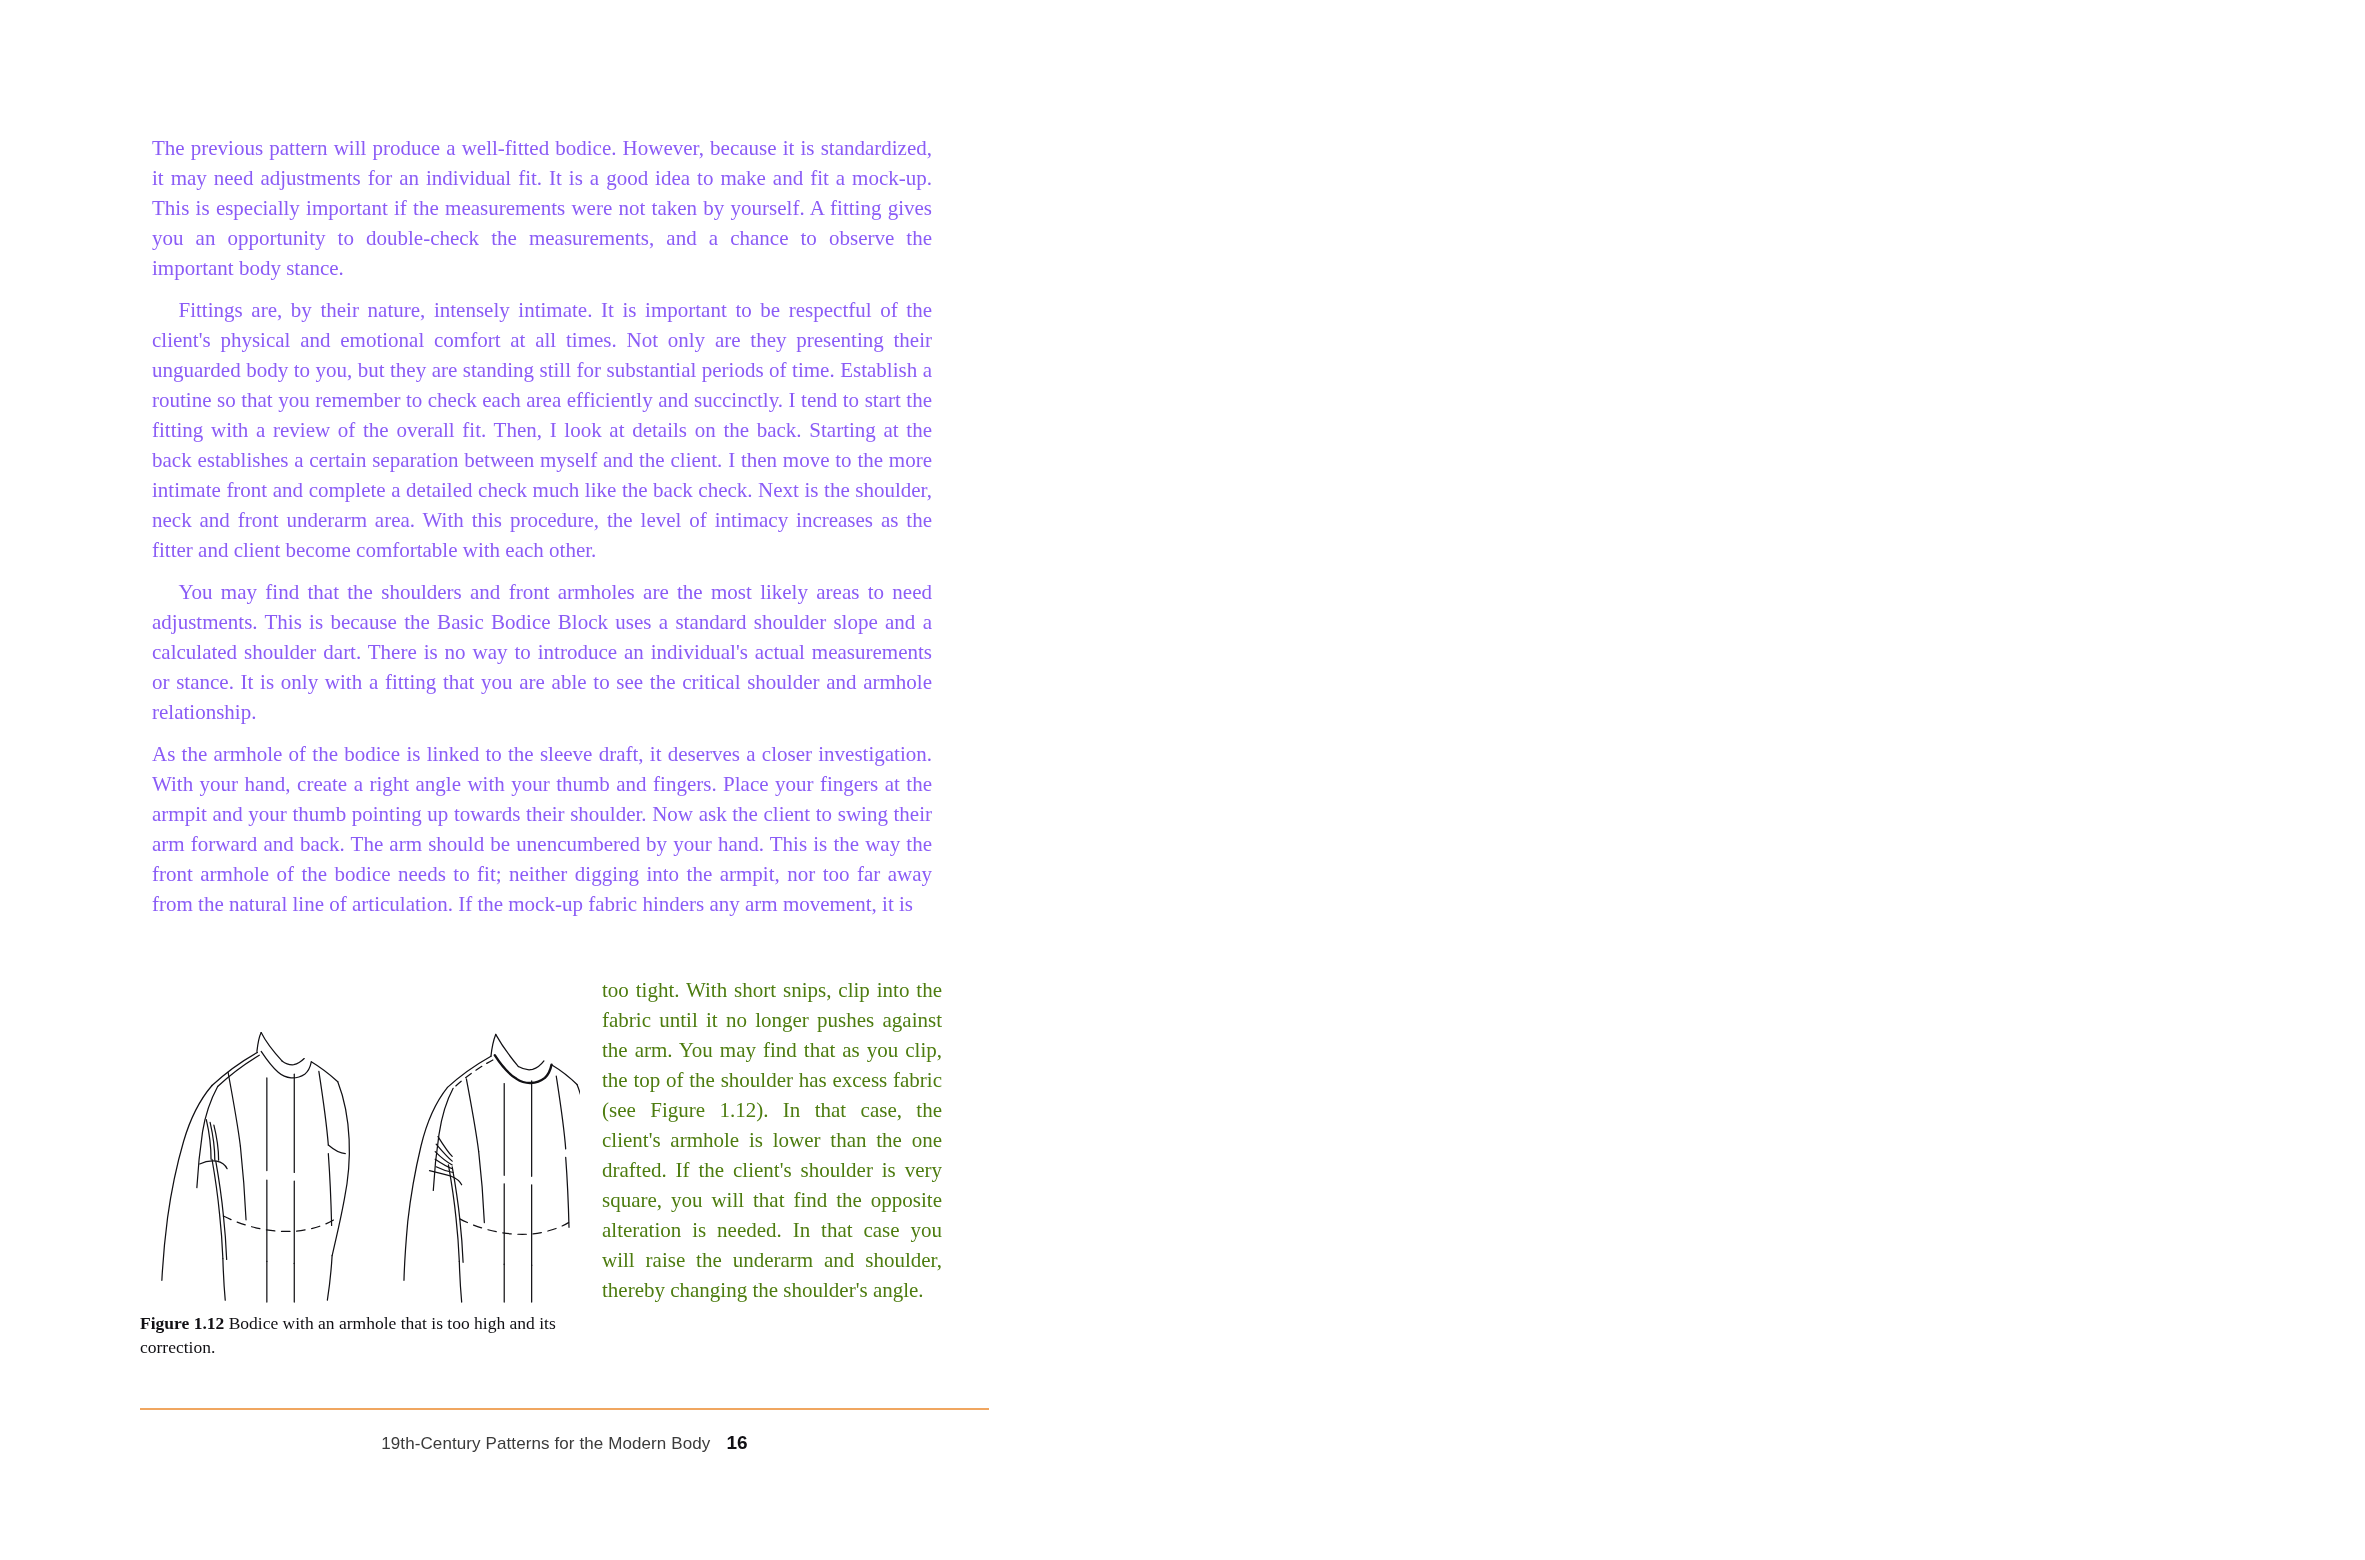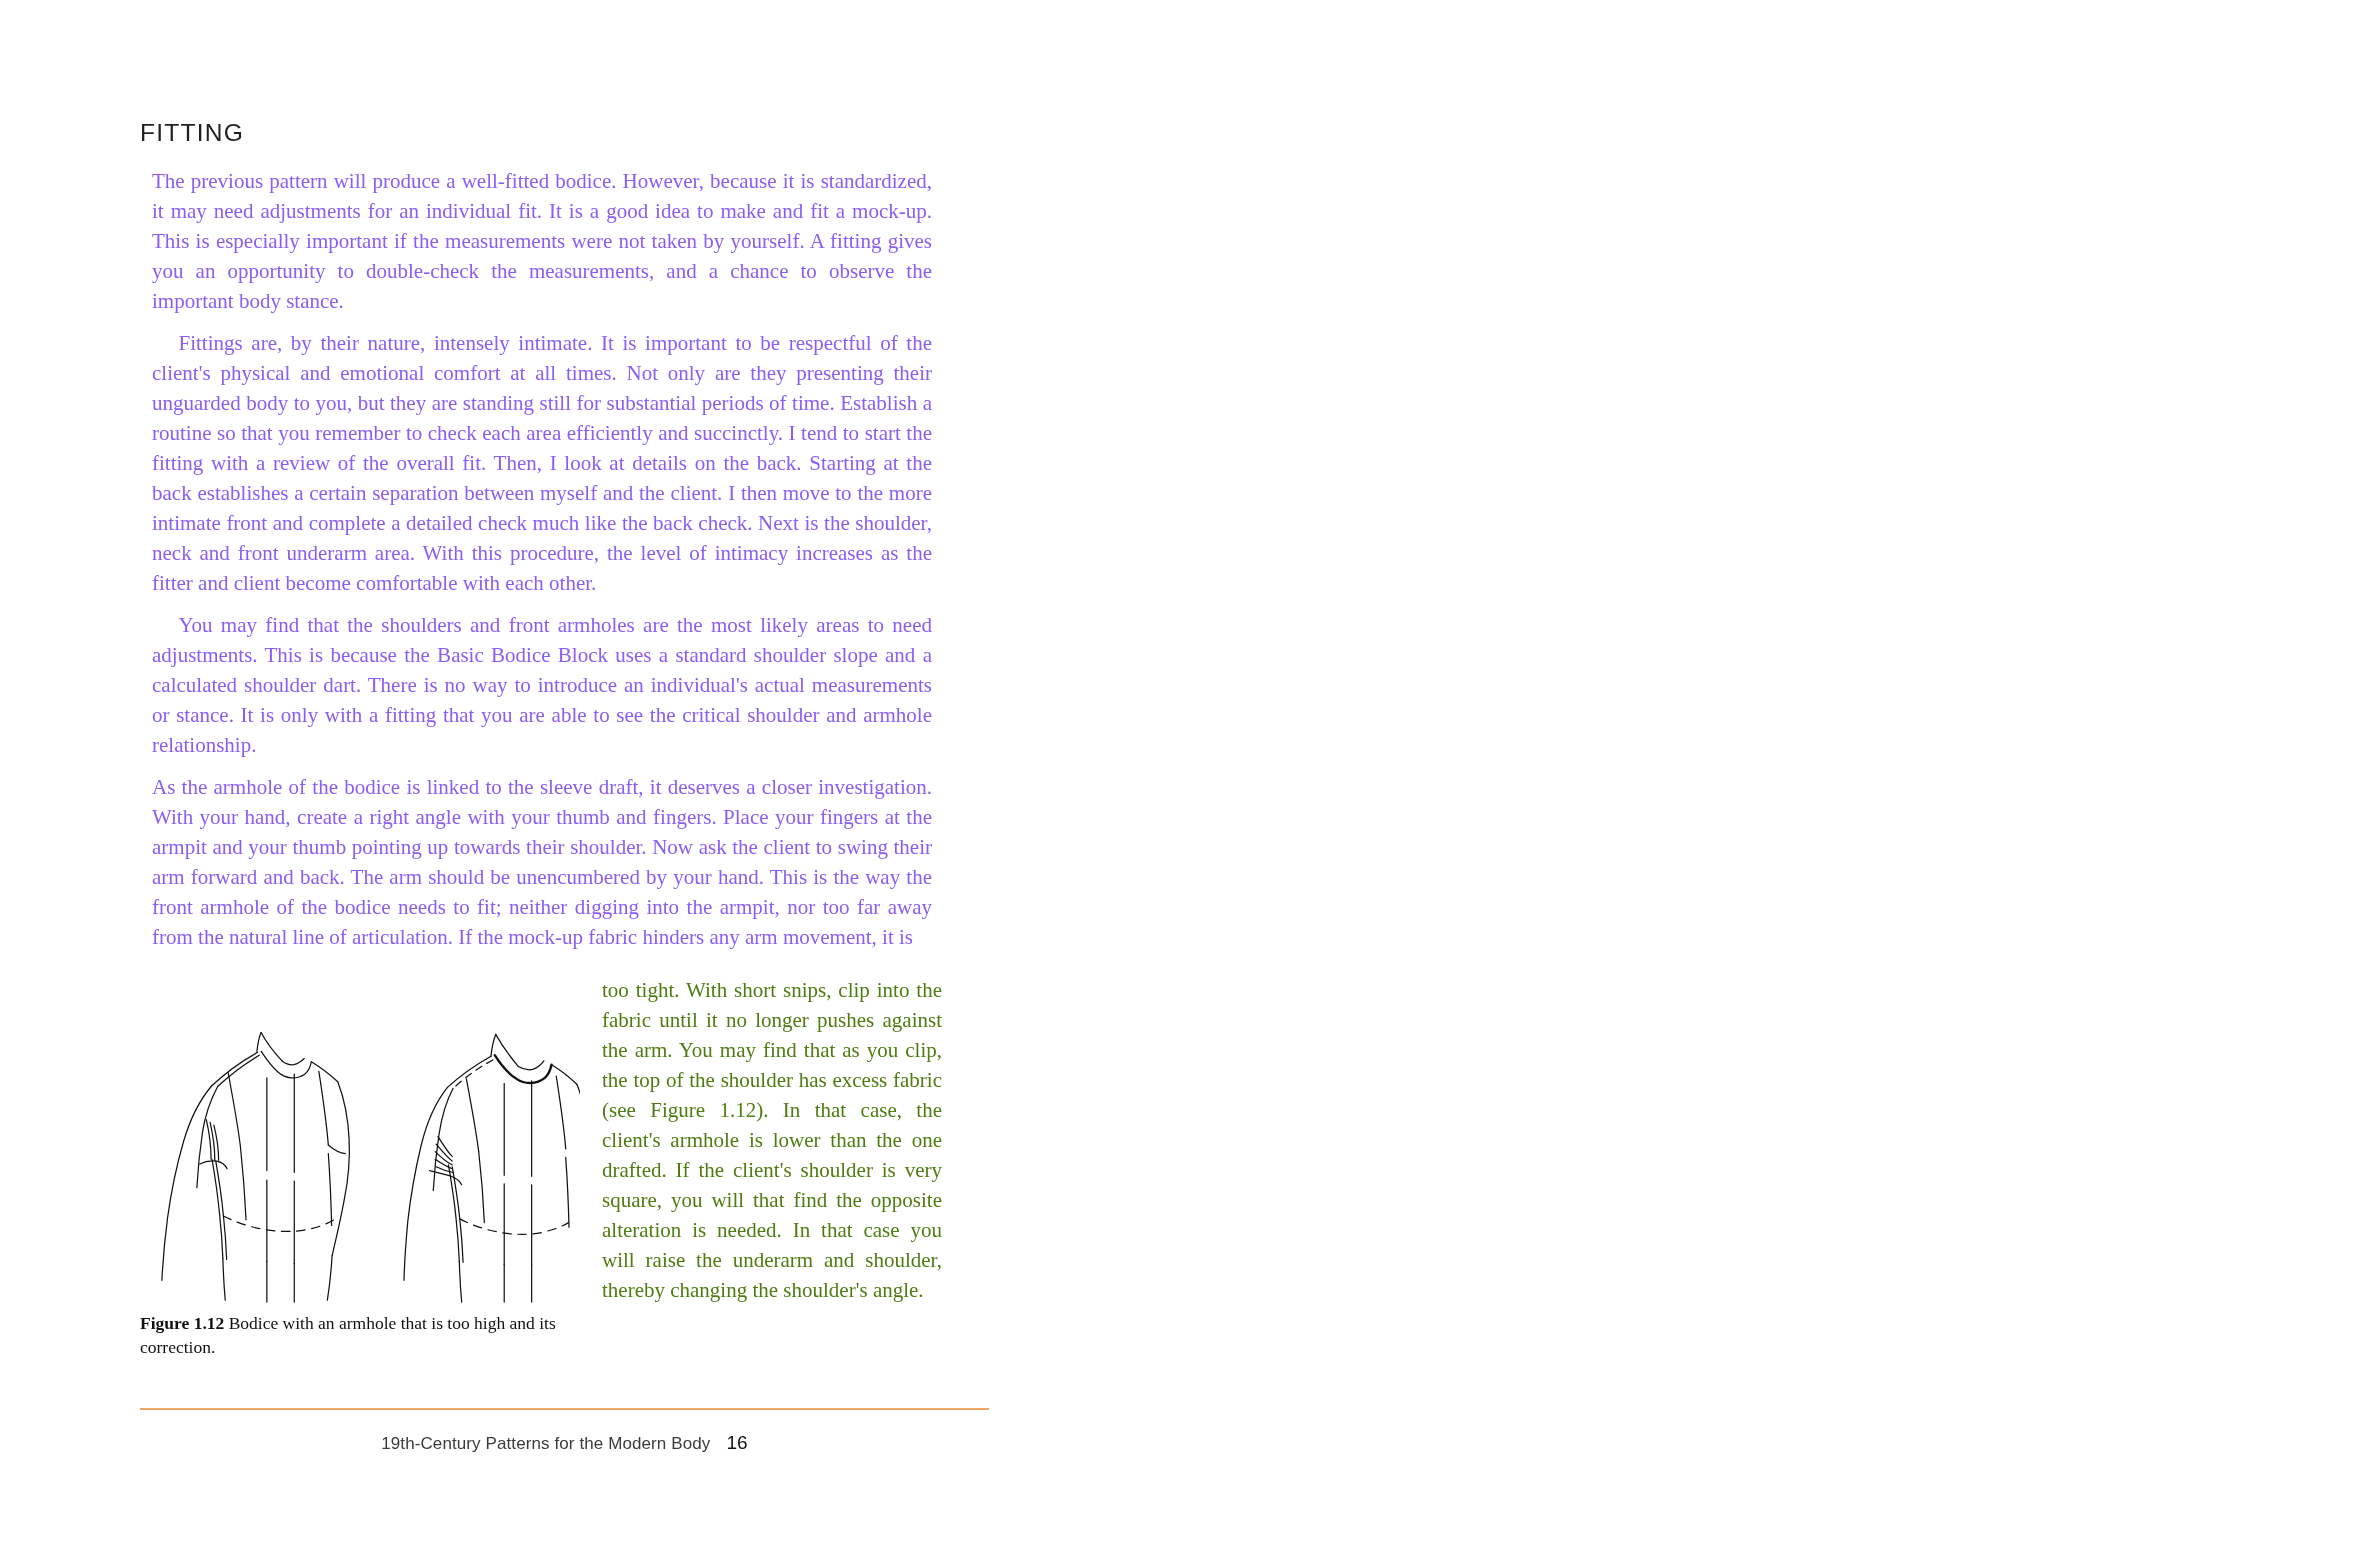--- a/index.html
+++ b/index.html
@@ -112,36 +112,35 @@
   }
   .footer .ftext {
     font-family: "Liberation Sans", sans-serif;
     font-size: 17px;
     color: #3b3b3b;
     margin-top: 22px;
     text-align: center;
     letter-spacing: 0.1px;
   }
   .footer .ftext .pg {
-    font-weight: 400;
+    font-weight: 700;
     color: #111014;
     font-size: 19px;
     margin-left: 16px;
   }
   .footer-left  { left: 140px;  top: 1408px; width: 849px; }
 </style>
 </head>
 <body>
 
 <div class="spread">
 
   <div class="page page-left">
 
     <div class="lp-inner">
-      <h2 class="sec-head">FITTING</h2>
 
       <p class="body lead">The previous pattern will produce a well-fitted bodice. However, because it is standardized, it may need adjustments for an individual fit. It is a good idea to make and fit a mock-up. This is especially important if the measurements were not taken by yourself. A fitting gives you an opportunity to double-check the measurements, and a chance to observe the important body stance.</p>
       <p class="body">Fittings are, by their nature, intensely intimate. It is important to be respectful of the client's physical and emotional comfort at all times. Not only are they presenting their unguarded body to you, but they are standing still for substantial periods of time. Establish a routine so that you remember to check each area efficiently and succinctly. I tend to start the fitting with a review of the overall fit. Then, I look at details on the back. Starting at the back establishes a certain separation between myself and the client. I then move to the more intimate front and complete a detailed check much like the back check. Next is the shoulder, neck and front underarm area. With this procedure, the level of intimacy increases as the fitter and client become comfortable with each other.</p>
       <p class="body">You may find that the shoulders and front armholes are the most likely areas to need adjustments. This is because the Basic Bodice Block uses a standard shoulder slope and a calculated shoulder dart. There is no way to introduce an individual's actual measurements or stance. It is only with a fitting that you are able to see the critical shoulder and armhole relationship.</p>
 
 
       <p class="body lead">As the armhole of the bodice is linked to the sleeve draft, it deserves a closer investigation. With your hand, create a right angle with your thumb and fingers. Place your fingers at the armpit and your thumb pointing up towards their shoulder. Now ask the client to swing their arm forward and back. The arm should be unencumbered by your hand. This is the way the front armhole of the bodice needs to fit; neither digging into the armpit, nor too far away from the natural line of articulation. If the mock-up fabric hinders any arm movement, it is</p>
     </div>
 
     <div class="fig112-wrap">

